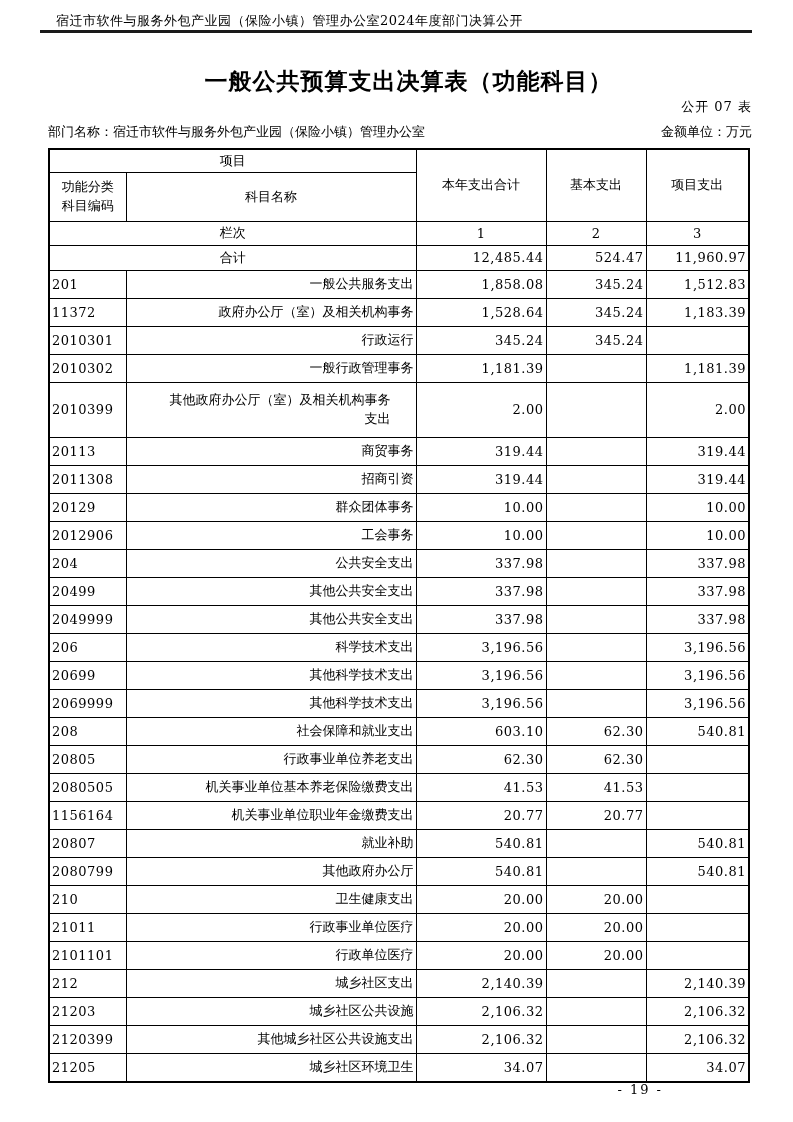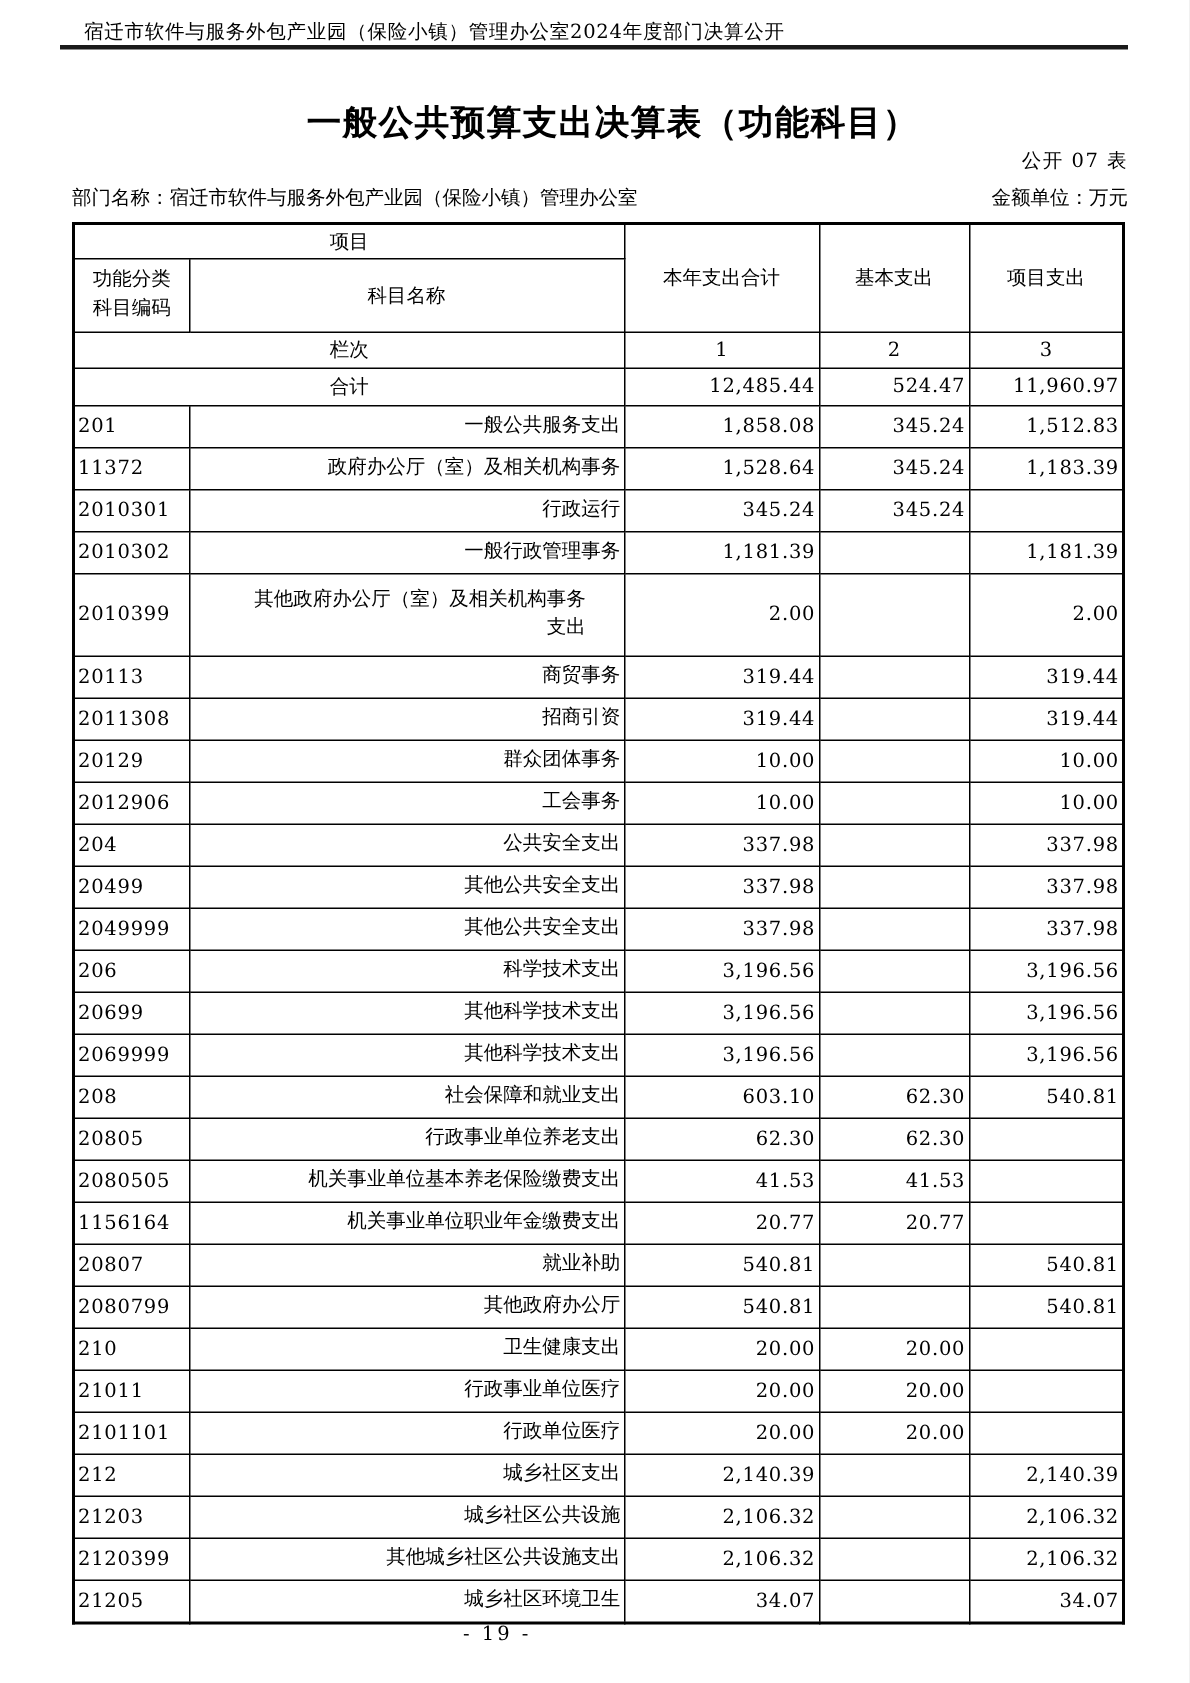--- a/index.html
+++ b/index.html
@@ -55,21 +55,21 @@
   td.name{text-align:right;}
   td.name .nm{display:block;line-height:1.45;}
   td.name .ind-0{text-indent:0;}
   td.name .ind-1{text-indent:16px;}
   td.name .ind-2{text-indent:32px;}
   td.name .force-wrap{max-width:262px;white-space:normal;}
   td.num{text-align:right;padding-right:3px;letter-spacing:0.5px;}
   td.center,th.center{text-align:center;}
   .page-footer{
     position:absolute;left:0;top:1082px;width:663px;
-    text-align:center;font-size:13px;letter-spacing:2px;
+    text-align:right;font-size:13px;letter-spacing:2px;
   }
 </style>
 </head>
 <body>
 
 <div class="page">
 
   <div class="doc-header">宿迁市软件与服务外包产业园（保险小镇）管理办公室2024年度部门决算公开</div>
   <div class="header-rule"></div>
 

